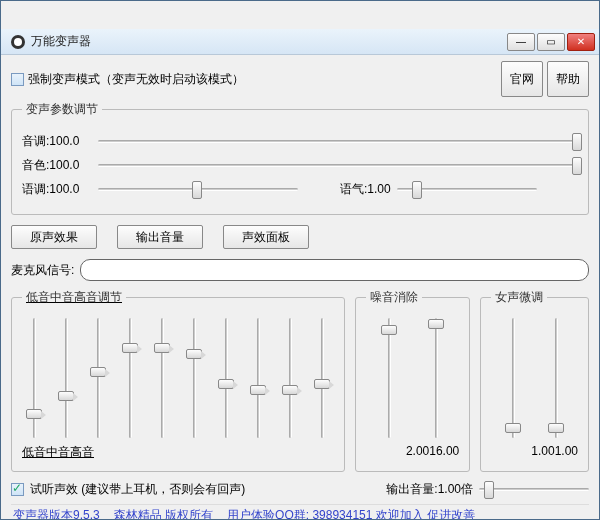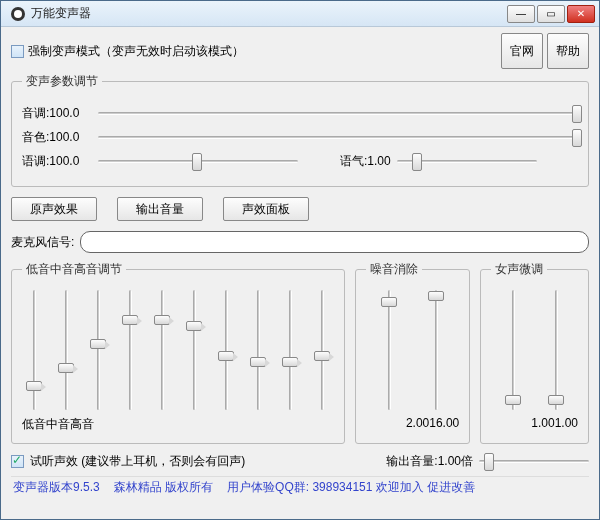--- a/index.html
+++ b/index.html
@@ -1,18 +1,18 @@
 <!DOCTYPE html>
 <html><head>
 <meta charset="utf-8">
 <style>
   * { box-sizing: border-box; margin: 0; padding: 0; }
   body { font-family: "Microsoft YaHei", SimSun, Arial, sans-serif; font-size: 12px; background: #fff; }
   .window { width: 600px; height: 520px; border: 1px solid #4a6a8a; background: #f0f0f0; display: flex; flex-direction: column; }
-  .titlebar { height: 26px; background: linear-gradient(#eaf3fb,#d6e6f5); border-bottom: 1px solid #b8c8d8; display: flex; align-items: center; padding: 0 4px; }
+  .titlebar { height: 26px; background: linear-gradient(#eaf3fb,#d6e6f5); border-bottom: 1px solid #b8c8d8; display: flex; align-items: center; padding: 0 4px; margin-top: 28px; }
   .titlebar .app-icon { width: 14px; height: 14px; border-radius: 50%; background: #333; margin: 0 6px; position: relative; }
   .titlebar .app-icon::after { content:""; position:absolute; left:3px; top:3px; width:8px; height:8px; border-radius:50%; background:#fff; }
   .titlebar .title { flex: 1; color: #222; font-size: 12px; }
   .winbtns { display: flex; gap: 2px; }
   .winbtn { width: 28px; height: 18px; border: 1px solid #888; background: linear-gradient(#fdfdfd,#e0e0e0); display:flex; align-items:center; justify-content:center; font-size:10px; border-radius:2px; }
   .winbtn.close { background: linear-gradient(#f08080,#d03020); color:#fff; border-color:#a02010; }
   .client { flex:1; padding: 6px 10px 4px 10px; display:flex; flex-direction:column; gap:4px; overflow:hidden; }
   .row1 { display:flex; align-items:center; gap:4px; }
   .chk { width:13px; height:13px; border:1px solid #7a9ac0; background:linear-gradient(#e8f2fb,#cfe4f7); }
   .chk.checked { position:relative; }
@@ -24,21 +24,21 @@
   legend { padding:0 4px; color:#333; font-size:12px; }
   .param-row { display:flex; align-items:center; gap:6px; margin:6px 0; }
   .param-label { width:70px; white-space:nowrap; }
   .hslider { flex:1; height:18px; position:relative; }
   .hslider .track { position:absolute; left:0; right:0; top:8px; height:3px; background:#ccc; border-top:1px solid #aaa; border-bottom:1px solid #fff; border-radius:2px; }
   .hslider .thumb { position:absolute; top:1px; width:10px; height:18px; background:linear-gradient(#fdfdfd,#d8d8d8); border:1px solid #888; border-radius:2px; }
   .btnrow { display:flex; gap:20px; margin:6px 0 2px 0; }
   .microw { display:flex; align-items:center; gap:6px; margin:4px 0; }
   .micinput { flex:1; height:22px; border:1px solid #666; border-radius:10px; background:#fff; }
   .threecols { display:flex; gap:10px; }
-  .eqbox { flex:1; }
+  .eqbox { flex:1;text-decoration:underline; }
   .eq { display:flex; gap:8px; justify-content:space-around; height:120px; margin-top:4px; }
   .vslider { width:16px; height:100%; position:relative; }
   .vslider .vtrack { position:absolute; left:7px; top:0; bottom:0; width:3px; background:#ccc; border-left:1px solid #aaa; border-right:1px solid #fff; border-radius:2px; }
   .vslider .vthumb { position:absolute; left:0; width:16px; height:10px; background:linear-gradient(#fdfdfd,#d8d8d8); border:1px solid #888; border-radius:2px; }
   .vthumb.point::after { content:""; position:absolute; right:-5px; top:1px; border-left:5px solid #d8d8d8; border-top:4px solid transparent; border-bottom:4px solid transparent; }
   .eq-labels { display:flex; justify-content:flex-start; margin-top:6px; font-size:12px; }
   .noisebox, .femalebox { width:85px; }
   .pair { display:flex; justify-content:space-around; height:120px; margin-top:4px; }
   .pair-labels { display:flex; justify-content:space-around; margin-top:6px;margin-left:40px; }
   .bottomrow { display:flex; align-items:center; gap:6px; margin-top:4px; }

